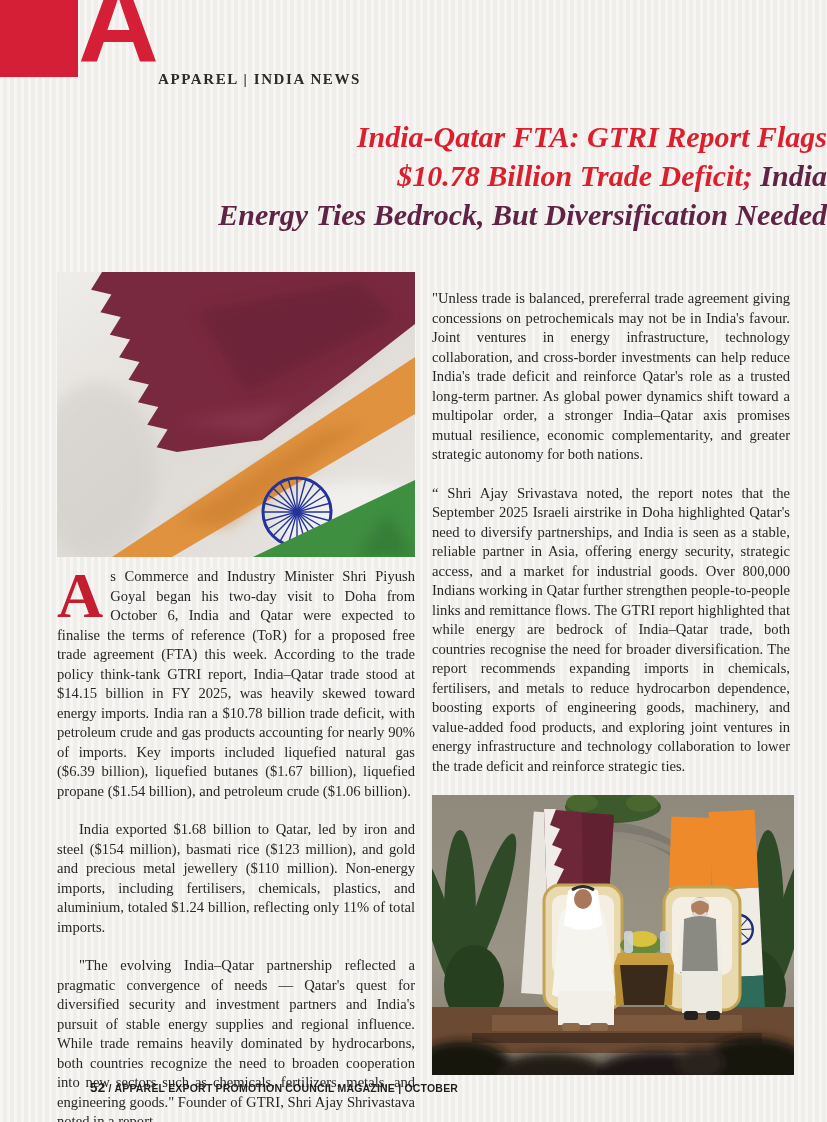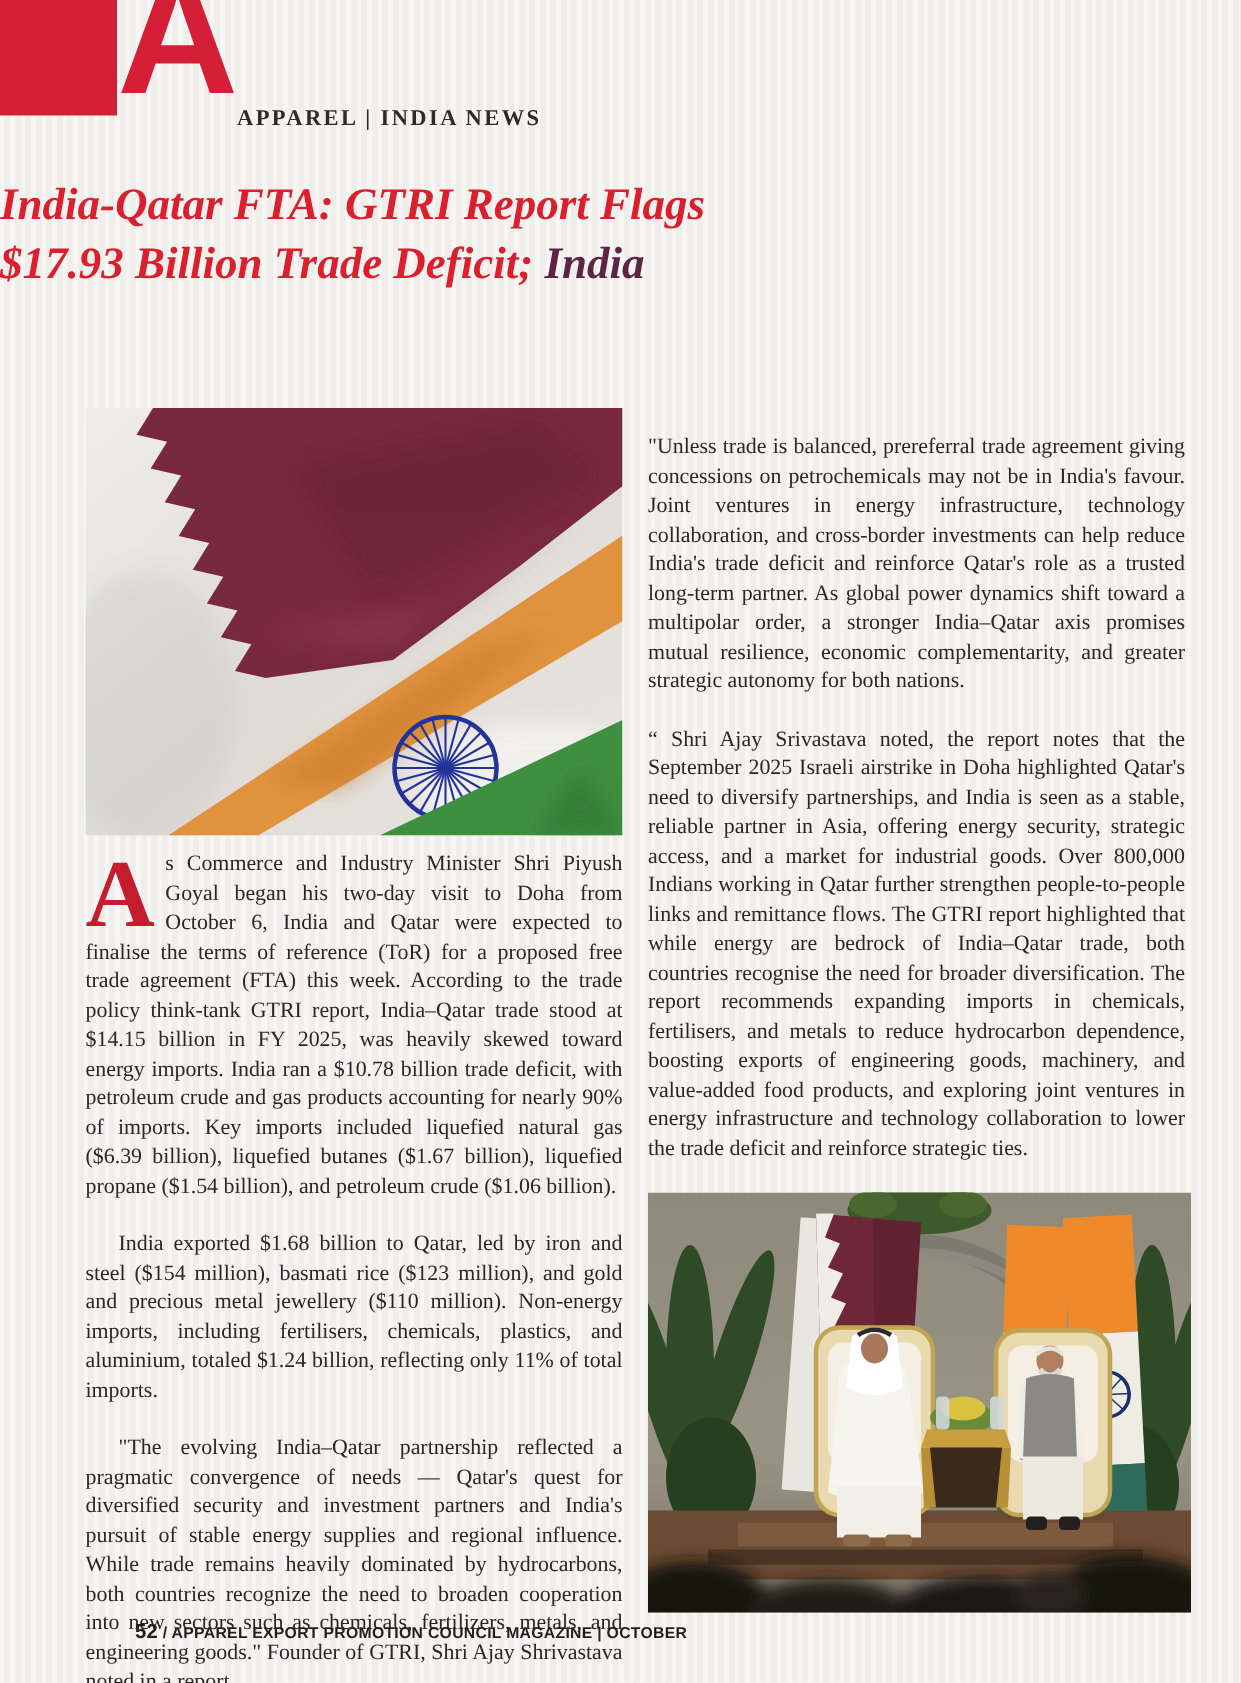--- a/index.html
+++ b/index.html
@@ -17,21 +17,21 @@
     font-family:"Liberation Sans", sans-serif; font-weight:bold;
     font-size:112px; line-height:108px; color:#d41f37; letter-spacing:-2px;
   }
   .section-label {
     position:absolute; left:158px; top:71px;
     font-family:"Liberation Serif", serif; font-weight:bold; font-size:15px;
     letter-spacing:1.6px; color:#2d2a29;
   }
   
   .title-block {
-    position:absolute; top:117px; left:0; width:100%; text-align:left;
+    position:absolute; top:117px; left:0; width:100%; text-align:right;
     font-family:"Liberation Serif", serif; font-style:italic; font-weight:bold;
     font-size:30px; line-height:39px;
   }
   .t-red  { color:#dc1f2d; }
   .t-plum { color:#5e2345; }
   
   .columns { position:absolute; top:272px; left:57px; width:733px; display:flex; gap:17px; }
   .col { width:358px; }
   .col p {
     font-family:"Liberation Serif", serif; font-size:14.6px; line-height:19.5px;
@@ -58,21 +58,22 @@
 <body>
 
 <div class="page">
 
   <div class="logo-rect"></div>
   <div class="logo-a">A</div>
   <div class="section-label">APPAREL | INDIA NEWS</div>
 
   <div class="title-block">
     <div><span class="t-red">India-Qatar FTA: GTRI Report Flags</span></div>
-    <div><span class="t-red">$17.93 Billion Trade Deficit; </span><span class="t-plum">India</span></div>
+    <div><span class="t-red">$10.78 Billion Trade Deficit; </span><span class="t-plum">India</span></div>
+    <div><span class="t-plum">Energy Ties Bedrock, But Diversification Needed</span></div>
   </div>
 
   <div class="columns">
 
     <div class="col col-left">
 
       <svg class="flags-img" width="358" height="285" viewBox="0 0 358 285">
         <defs>
           <filter id="soft" x="-20%" y="-20%" width="140%" height="140%">
               <feGaussianBlur stdDeviation="7"></feGaussianBlur>

